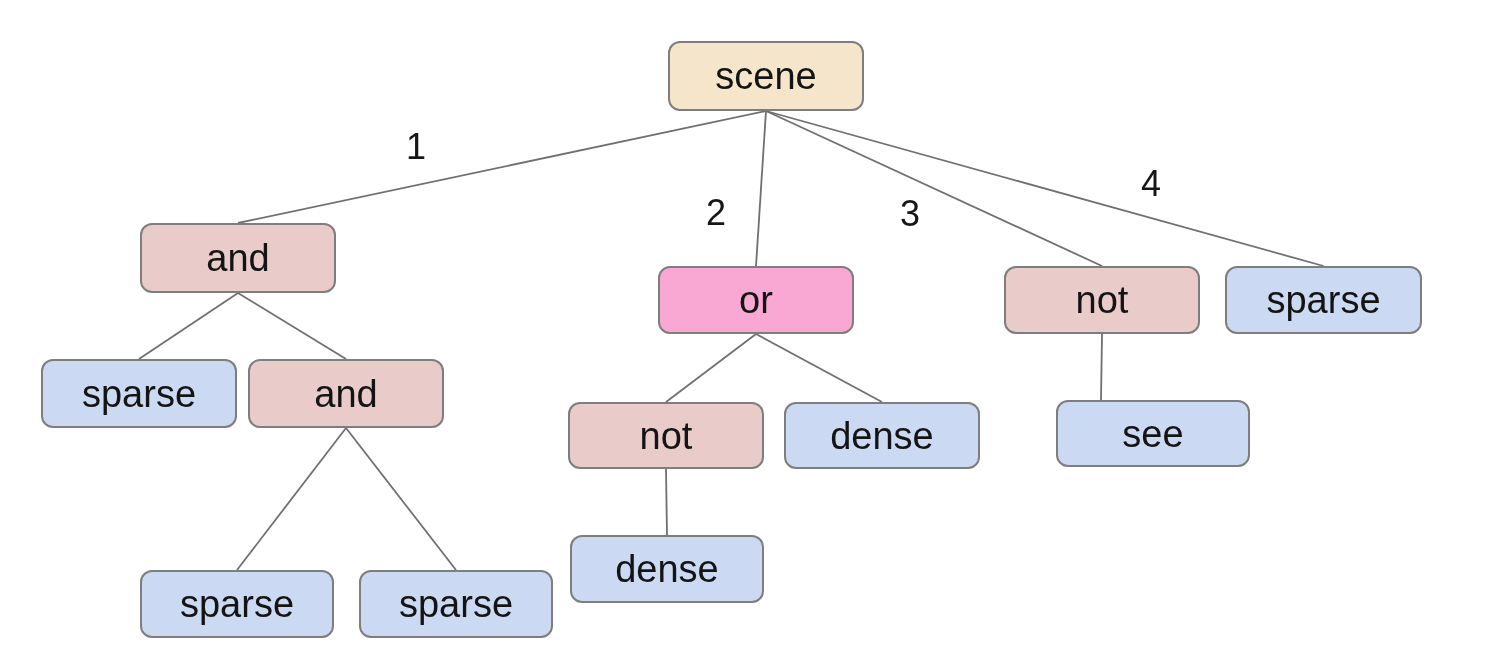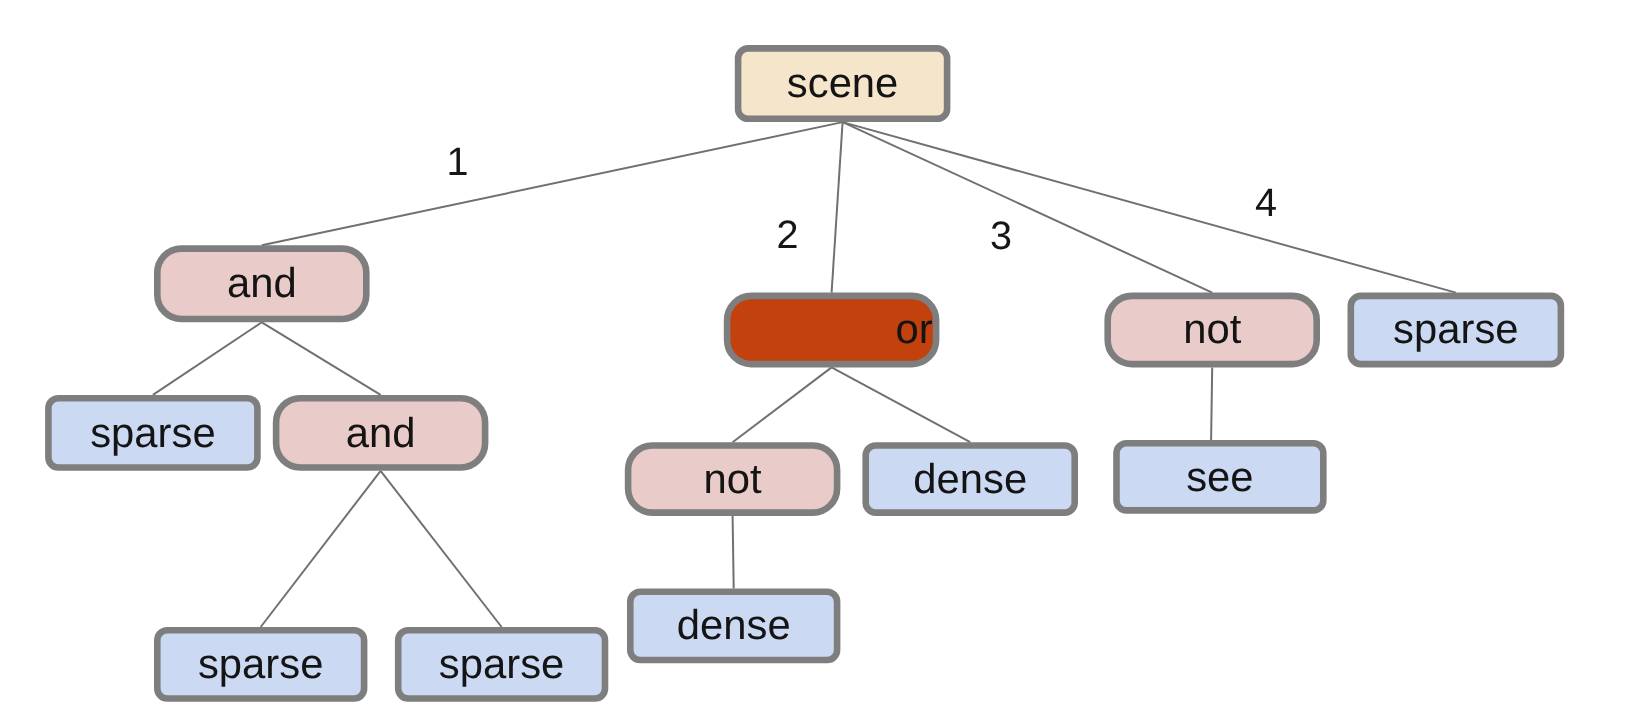--- a/index.html
+++ b/index.html
@@ -18,32 +18,32 @@
   #edge-layer {
     position: absolute;
     left: 0;
     top: 0;
     width: 1495px;
     height: 662px;
   }
   .node {
     position: absolute;
     box-sizing: border-box;
-    border: 6px solid #a3a3a3;
+    border: 2px solid #a3a3a3;
     border-radius: 12px;
     display: flex;
     align-items: center;
     justify-content: center;
     font-size: 38px;
     color: #141414;
     line-height: 1;
     white-space: nowrap;
   }
   .node-root     { background: #f5e6cb; }
-  .node-operator { background: #e9cbc9; border-radius: 25px; }
+  .node-operator { background: #e9cbc9; }
   .node-leaf     { background: #ccd9f3; }
   .edge-label {
     position: absolute;
     transform: translate(-50%, -50%);
     font-size: 36px;
     color: #161616;
     line-height: 1;
   }
 </style>
 </head>
@@ -67,42 +67,42 @@
     <span class="edge-label" style="left: 416px; top: 147px;">1</span>
     <span class="edge-label" style="left: 716px; top: 213px;">2</span>
     <span class="edge-label" style="left: 910px; top: 214px;">3</span>
     <span class="edge-label" style="left: 1151px; top: 184px;">4</span>
     <div class="node node-root" style="left: 668px; top: 41px; width: 196px; height: 70px; background: rgb(245, 230, 203); border-color: rgb(126, 126, 126); color: rgb(20, 20, 20);">
       <span>scene</span>
     </div>
     <div class="node node-operator" style="left: 140px; top: 223px; width: 196px; height: 70px; background: rgb(233, 203, 201); border-color: rgb(126, 126, 126); color: rgb(20, 20, 20);">
       <span>and</span>
     </div>
-    <div class="node node-operator" style="left: 658px; top: 266px; width: 196px; height: 68px; background: #c2410c; border-color: rgb(126, 126, 126); color: rgb(20, 20, 20); justify-content: flex-end;">
+    <div class="node node-operator" style="left: 658px; top: 266px; width: 196px; height: 68px; background: #f9a8d4; border-color: rgb(126, 126, 126); color: rgb(20, 20, 20);">
       <span>or</span>
     </div>
     <div class="node node-operator" style="left: 1004px; top: 266px; width: 196px; height: 68px; background: rgb(233, 203, 201); border-color: rgb(126, 126, 126); color: rgb(20, 20, 20);">
       <span>not</span>
     </div>
     <div class="node node-leaf" style="left: 1225px; top: 266px; width: 197px; height: 68px; background: rgb(204, 217, 243); border-color: rgb(126, 126, 126); color: rgb(20, 20, 20);">
       <span>sparse</span>
     </div>
     <div class="node node-leaf" style="left: 41px; top: 359px; width: 196px; height: 69px; background: rgb(204, 217, 243); border-color: rgb(126, 126, 126); color: rgb(20, 20, 20);">
       <span>sparse</span>
     </div>
     <div class="node node-operator" style="left: 248px; top: 359px; width: 196px; height: 69px; background: rgb(233, 203, 201); border-color: rgb(126, 126, 126); color: rgb(20, 20, 20);">
       <span>and</span>
     </div>
     <div class="node node-operator" style="left: 568px; top: 402px; width: 196px; height: 67px; background: rgb(233, 203, 201); border-color: rgb(126, 126, 126); color: rgb(20, 20, 20);">
       <span>not</span>
     </div>
     <div class="node node-leaf" style="left: 784px; top: 402px; width: 196px; height: 67px; background: rgb(204, 217, 243); border-color: rgb(126, 126, 126); color: rgb(20, 20, 20);">
       <span>dense</span>
     </div>
-    <div class="node node-leaf" style="left: 1012px; top: 400px; width: 194px; height: 67px; background: rgb(204, 217, 243); border-color: rgb(126, 126, 126); color: rgb(20, 20, 20);">
+    <div class="node node-leaf" style="left: 1056px; top: 400px; width: 194px; height: 67px; background: rgb(204, 217, 243); border-color: rgb(126, 126, 126); color: rgb(20, 20, 20);">
       <span>see</span>
     </div>
     <div class="node node-leaf" style="left: 140px; top: 570px; width: 194px; height: 68px; background: rgb(204, 217, 243); border-color: rgb(126, 126, 126); color: rgb(20, 20, 20);">
       <span>sparse</span>
     </div>
     <div class="node node-leaf" style="left: 359px; top: 570px; width: 194px; height: 68px; background: rgb(204, 217, 243); border-color: rgb(126, 126, 126); color: rgb(20, 20, 20);">
       <span>sparse</span>
     </div>
     <div class="node node-leaf" style="left: 570px; top: 535px; width: 194px; height: 68px; background: rgb(204, 217, 243); border-color: rgb(126, 126, 126); color: rgb(20, 20, 20);">
       <span>dense</span>

